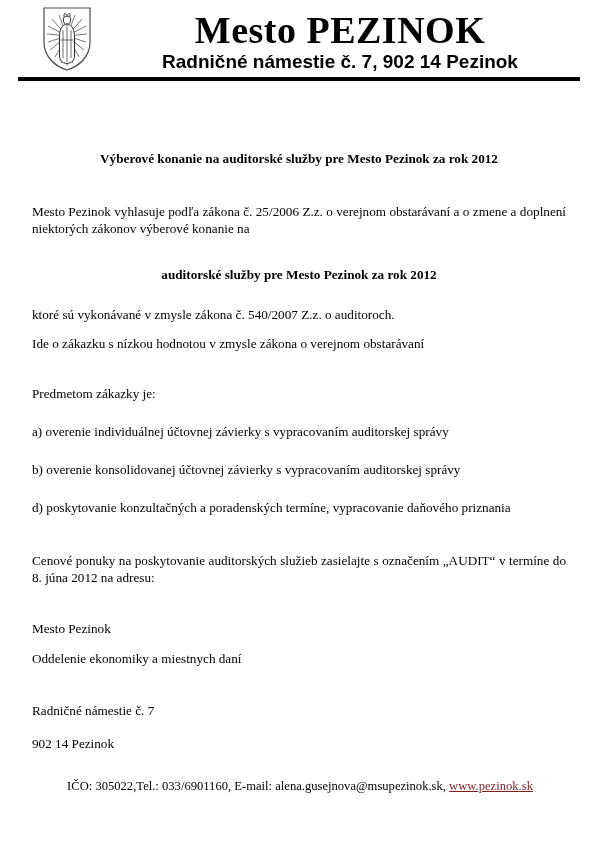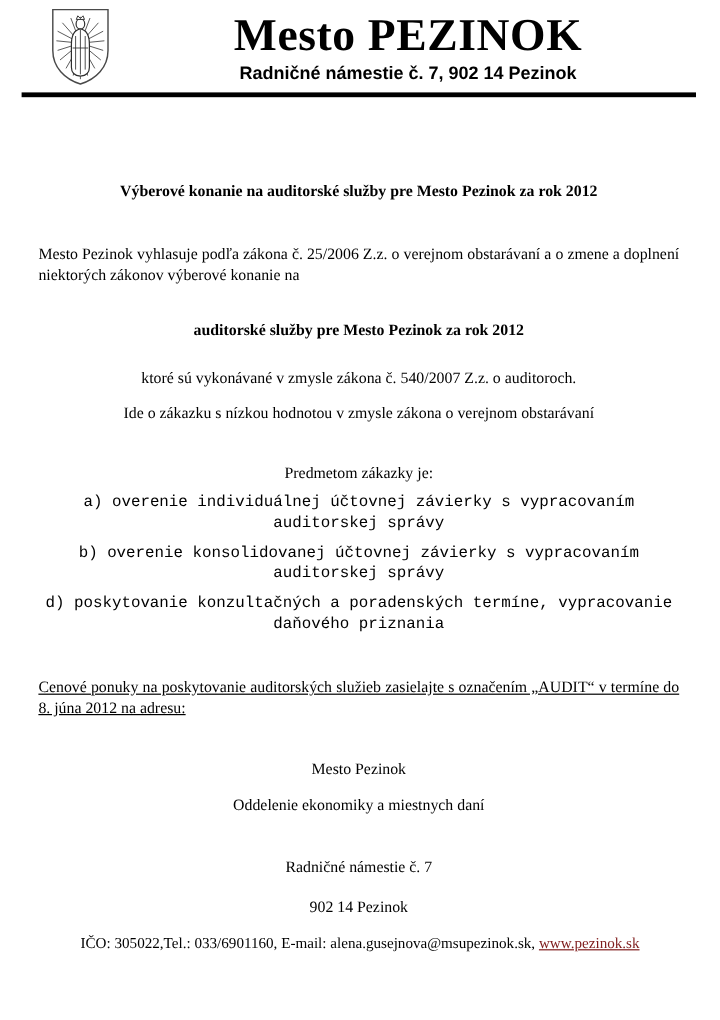--- a/index.html
+++ b/index.html
@@ -47,21 +47,21 @@
     font-family: "Liberation Serif", "DejaVu Serif", serif;
     font-weight: bold;
     font-size: 38px;
     line-height: 44px;
     letter-spacing: 0.5px;
     white-space: nowrap;
   }
   #org-address {
     font-family: "Liberation Sans", "DejaVu Sans", sans-serif;
     font-weight: bold;
-    font-size: 15px;
+    font-size: 19px;
     line-height: 17px;
     margin-top: 1px;
     white-space: nowrap;
   }
   #header-rule {
     position: absolute;
     left: 18px;
     top: 77px;
     width: 562px;
     height: 4px;
@@ -72,40 +72,39 @@
   #doc-body {
     position: absolute;
     left: 32px;
     top: 150px;
     width: 534px;
   }
   .para {
     font-size: 13.2px;
     line-height: 17px;
     margin: 0;
-    text-align: center;
   }
   .justified {
     text-align: justify;
     text-align-last: left;
   }
   .center {
     text-align: center;
   }
   .bold {
     font-weight: bold;
   }
   .sp-title   { margin-top: 0px; }
   .sp-intro   { margin-top: 36px; }
   .sp-sub     { margin-top: 29px; }
   .sp-line    { margin-top: 23px; }
   .sp-line2   { margin-top: 12px; }
   .sp-subject { margin-top: 33px; }
-  .sp-item    { margin-top: 8px; font-family: Liberation Mono, monospace; }
-  .sp-offer   { margin-top: 36px; text-decoration: underline; }
+  .sp-item    { margin-top: 21px; }
+  .sp-offer   { margin-top: 36px; }
   .sp-addr1   { margin-top: 34px; }
   .sp-addr2   { margin-top: 13px; }
   .sp-addr3   { margin-top: 35px; }
   .sp-addr4   { margin-top: 16px; }
 
   
   #doc-footer {
     position: absolute;
     left: 0;
     top: 778px;

